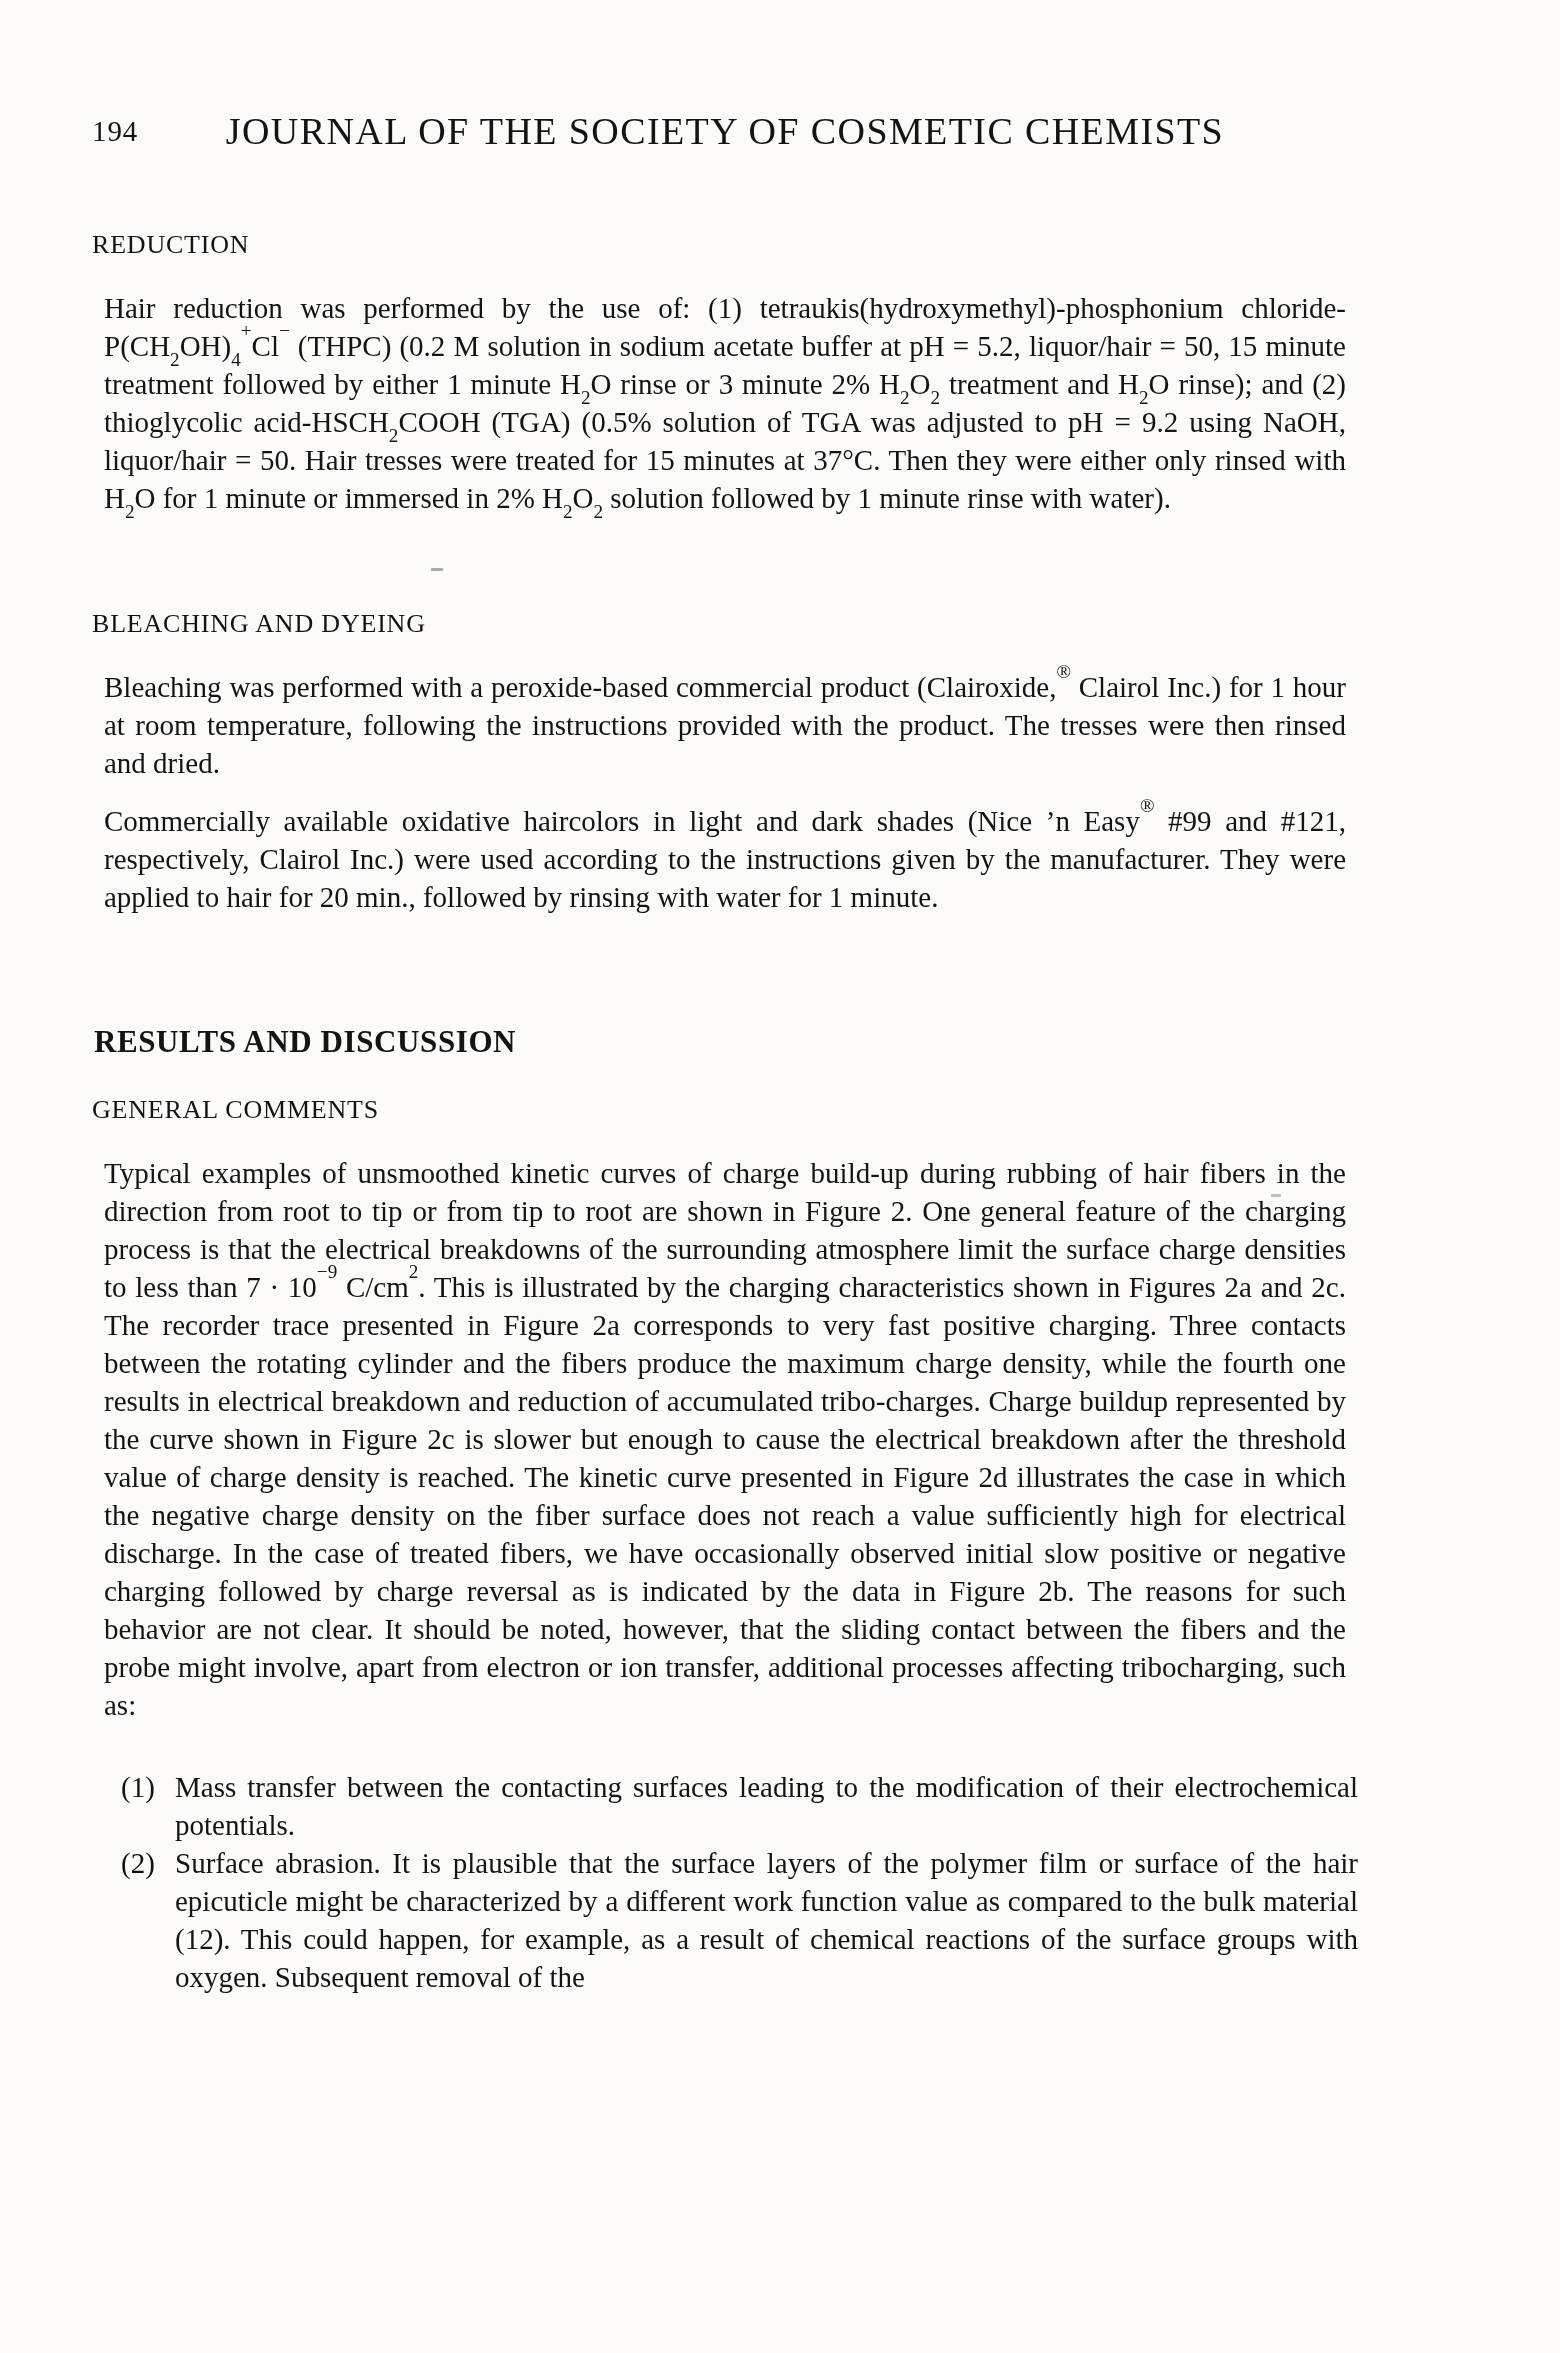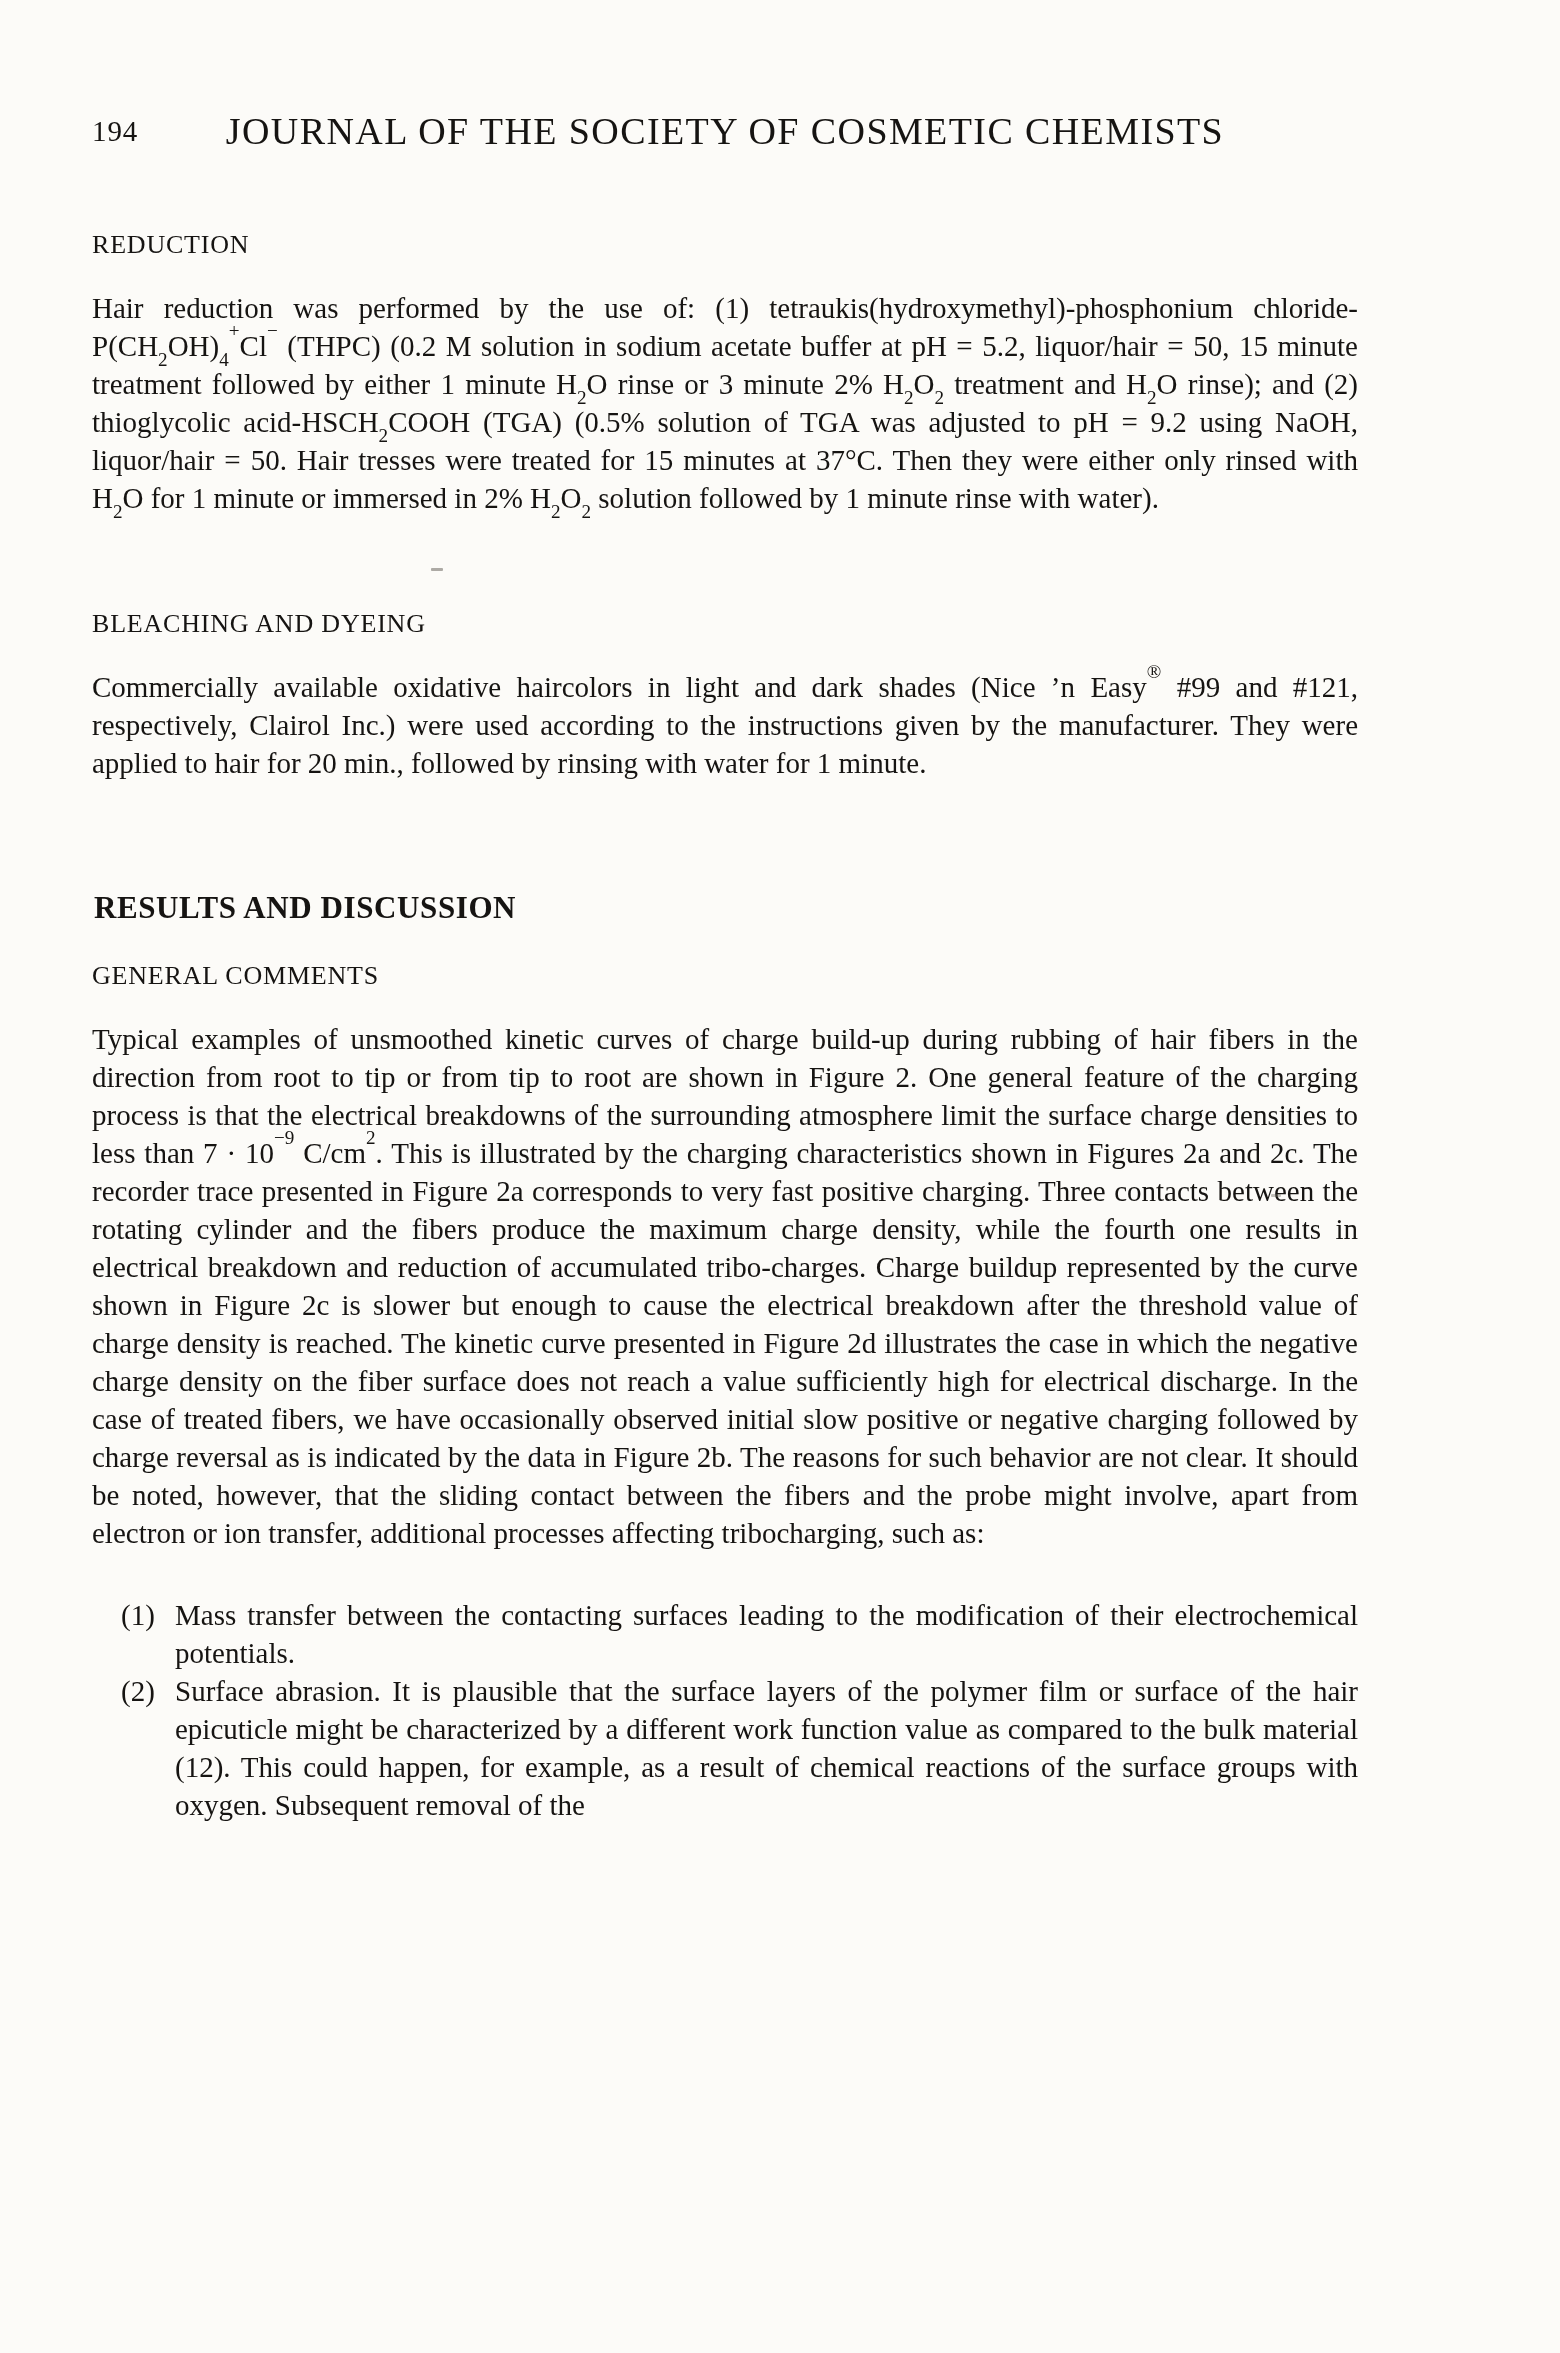--- a/index.html
+++ b/index.html
@@ -40,21 +40,21 @@
   .main-head {
     font-size: 31px;
     font-weight: bold;
     letter-spacing: 0.6px;
     margin: 108px 0 36px 2px;
     line-height: 36px;
   }
   .mt-bleaching { margin-top: 93px; }
   .mt-general { margin-top: 16px; }
   .body-para {
-    margin: 0;
+    margin: 12px;
     text-align: justify;
     text-justify: inter-word;
   }
   .para-gap { margin-top: 20px; }
   sub, sup { font-size: 0.66em; line-height: 0; position: relative; letter-spacing: 0; }
   sub { bottom: -0.18em; }
   sup { top: -0.45em; }
   .num-list {
     list-style: none;
     margin: 44px 0 0 0;
@@ -82,20 +82,21 @@
 
   <header class="running-head">
     <span class="page-num">194</span>
     <span class="journal-title">JOURNAL OF THE SOCIETY OF COSMETIC CHEMISTS</span>
   </header>
 
   <h3 class="subhead">REDUCTION</h3>
   <p class="body-para">Hair reduction was performed by the use of: (1) tetraukis(hydroxymethyl)-phosphonium chloride-P(CH<sub>2</sub>OH)<sub>4</sub><sup>+</sup>Cl<sup>−</sup> (THPC) (0.2 M solution in sodium acetate buffer at pH = 5.2, liquor/hair = 50, 15 minute treatment followed by either 1 minute H<sub>2</sub>O rinse or 3 minute 2% H<sub>2</sub>O<sub>2</sub> treatment and H<sub>2</sub>O rinse); and (2) thioglycolic acid-HSCH<sub>2</sub>COOH (TGA) (0.5% solution of TGA was adjusted to pH = 9.2 using NaOH, liquor/hair = 50. Hair tresses were treated for 15 minutes at 37°C. Then they were either only rinsed with H<sub>2</sub>O for 1 minute or immersed in 2% H<sub>2</sub>O<sub>2</sub> solution followed by 1 minute rinse with water).</p>
 
   <h3 class="subhead mt-bleaching">BLEACHING AND DYEING</h3>
+  <p class="body-para">Bleaching was performed with a peroxide-based commercial product (Clairoxide,<sup>®</sup> Clairol Inc.) for 1 hour at room temperature, following the instructions provided with the product. The tresses were then rinsed and dried.</p>
   <p class="body-para para-gap">Commercially available oxidative haircolors in light and dark shades (Nice ’n Easy<sup>®</sup> #99 and #121, respectively, Clairol Inc.) were used according to the instructions given by the manufacturer. They were applied to hair for 20 min., followed by rinsing with water for 1 minute.</p>
 
   <h2 class="main-head">RESULTS AND DISCUSSION</h2>
   <h3 class="subhead mt-general">GENERAL COMMENTS</h3>
   <p class="body-para">Typical examples of unsmoothed kinetic curves of charge build-up during rubbing of hair fibers in the direction from root to tip or from tip to root are shown in Figure 2. One general feature of the charging process is that the electrical breakdowns of the surrounding atmosphere limit the surface charge densities to less than 7 · 10<sup>−9</sup> C/cm<sup>2</sup>. This is illustrated by the charging characteristics shown in Figures 2a and 2c. The recorder trace presented in Figure 2a corresponds to very fast positive charging. Three contacts between the rotating cylinder and the fibers produce the maximum charge density, while the fourth one results in electrical breakdown and reduction of accumulated tribo-charges. Charge buildup represented by the curve shown in Figure 2c is slower but enough to cause the electrical breakdown after the threshold value of charge density is reached. The kinetic curve presented in Figure 2d illustrates the case in which the negative charge density on the fiber surface does not reach a value sufficiently high for electrical discharge. In the case of treated fibers, we have occasionally observed initial slow positive or negative charging followed by charge reversal as is indicated by the data in Figure 2b. The reasons for such behavior are not clear. It should be noted, however, that the sliding contact between the fibers and the probe might involve, apart from electron or ion transfer, additional processes affecting tribocharging, such as:</p>
 
   <ol class="num-list">
     <li class="num-item">
       <span class="num-marker">(1)</span>
       <span class="num-text">Mass transfer between the contacting surfaces leading to the modification of their electrochemical potentials.</span>

